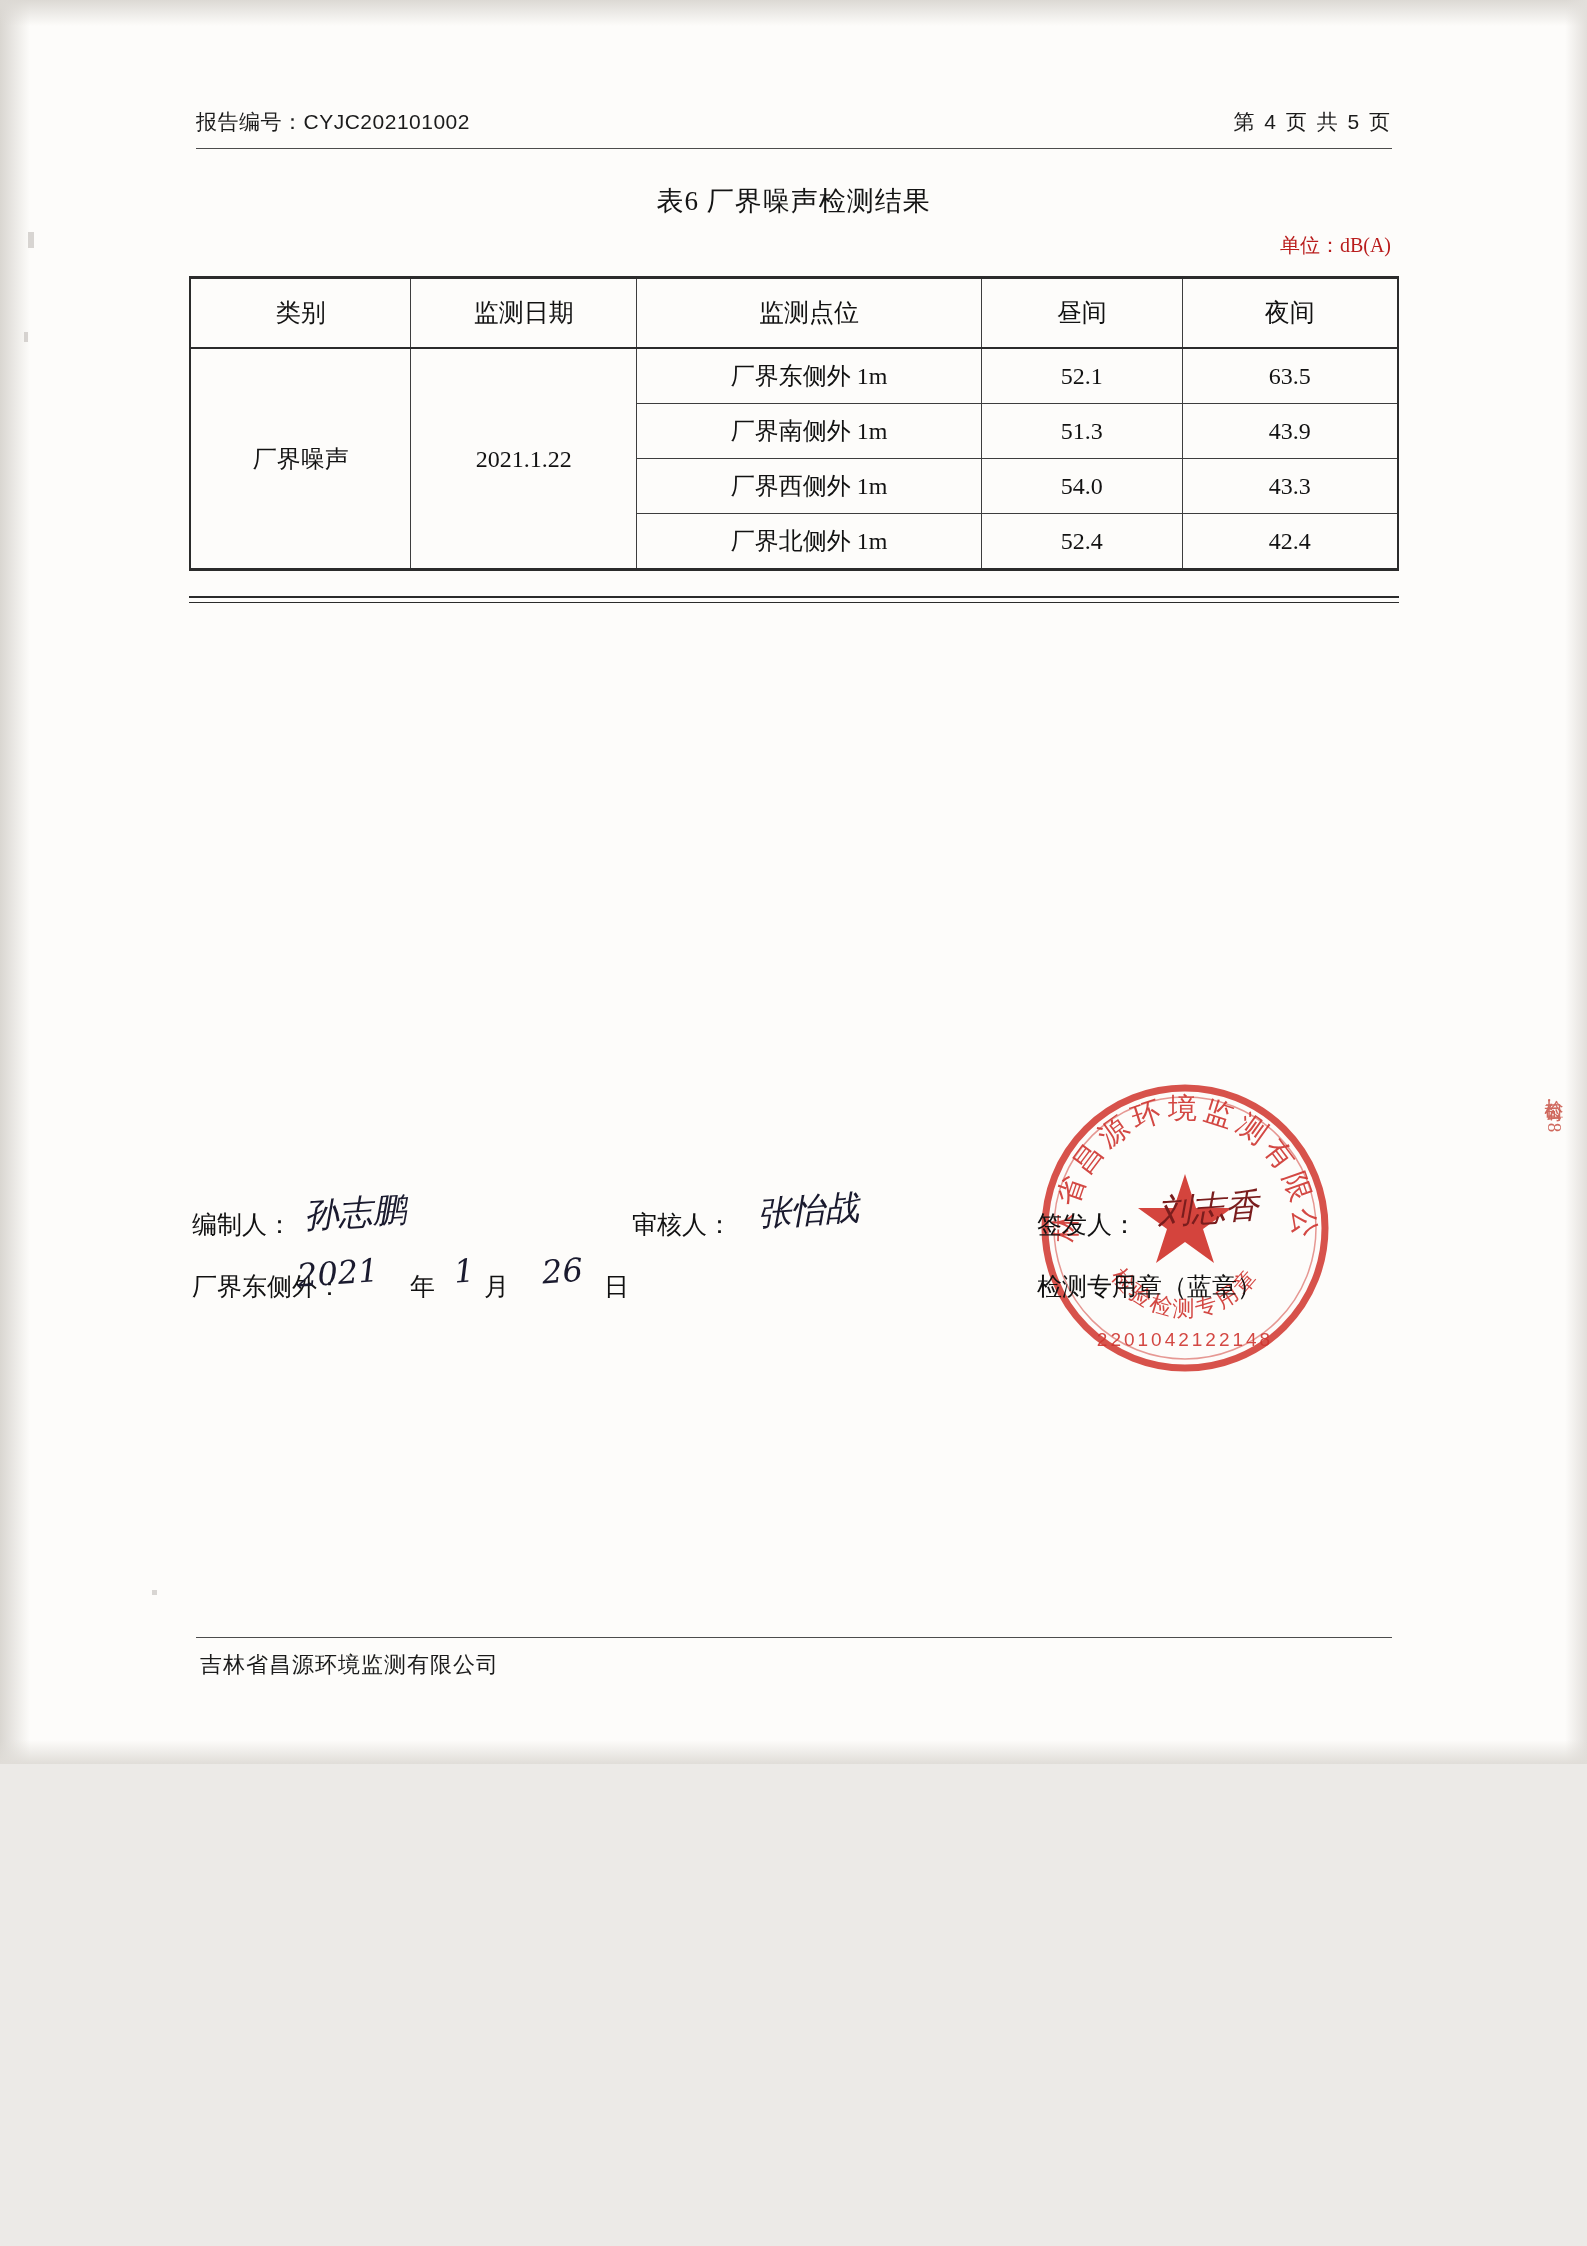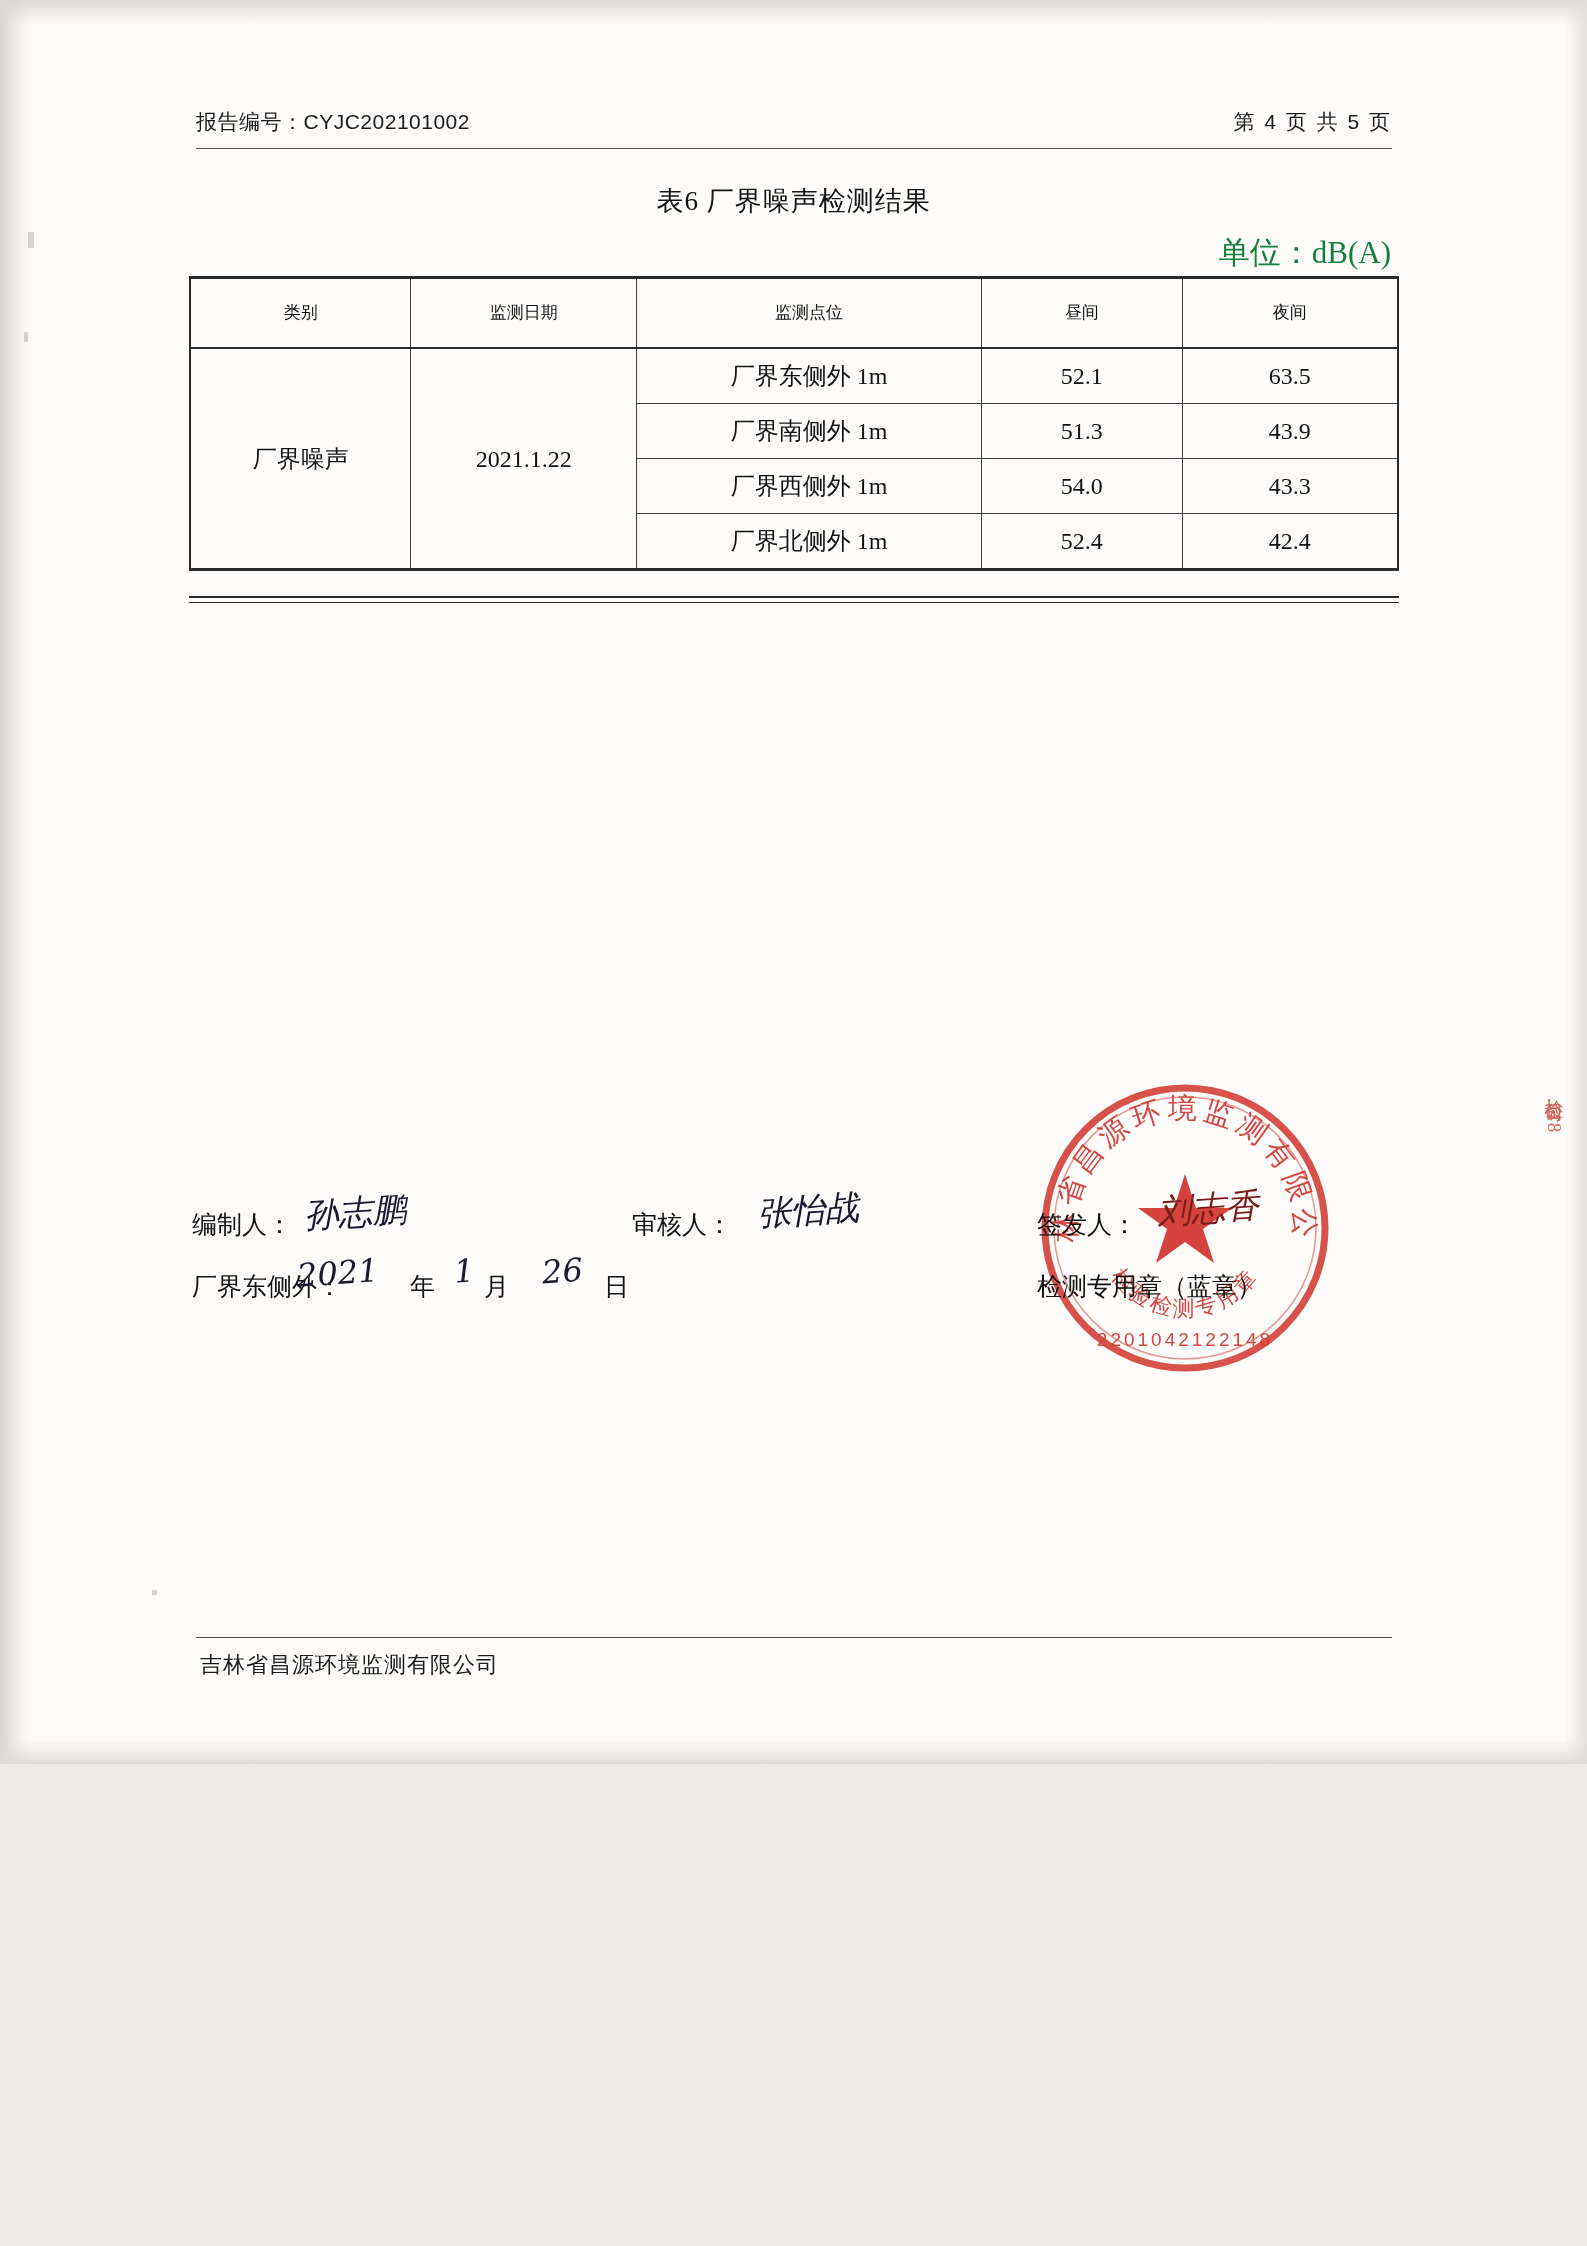--- a/index.html
+++ b/index.html
@@ -85,22 +85,22 @@
     width: 1587px;
     text-align: center;
     font-size: 27px;
     color: #141414;
     letter-spacing: 1px;
   }
   .unit-line {
     position: absolute;
     right: 196px;
     top: 232px;
-    font-size: 31px;
-    color: #15803d;
+    font-size: 20px;
+    color: #b91c1c;
   }
 
   
   .data-table-wrap {
     position: absolute;
     left: 189px;
     top: 276px;
     width: 1210px;
   }
   table.report {
@@ -113,21 +113,21 @@
     border: 1px solid #3d3d3d;
     text-align: center;
     font-weight: normal;
     padding: 0;
     height: 54px;
     line-height: 54px;
   }
   table.report thead td {
     height: 68px;
     line-height: 68px;
-    font-size: 17px;
+    font-size: 25px;
   }
   
   table.report {
     border-top: 3px solid #2b2b2b;
     border-bottom: 3px solid #2b2b2b;
     border-left: 2px solid #2b2b2b;
     border-right: 2px solid #2b2b2b;
   }
   table.report thead td {
     border-bottom: 2px solid #2b2b2b;

